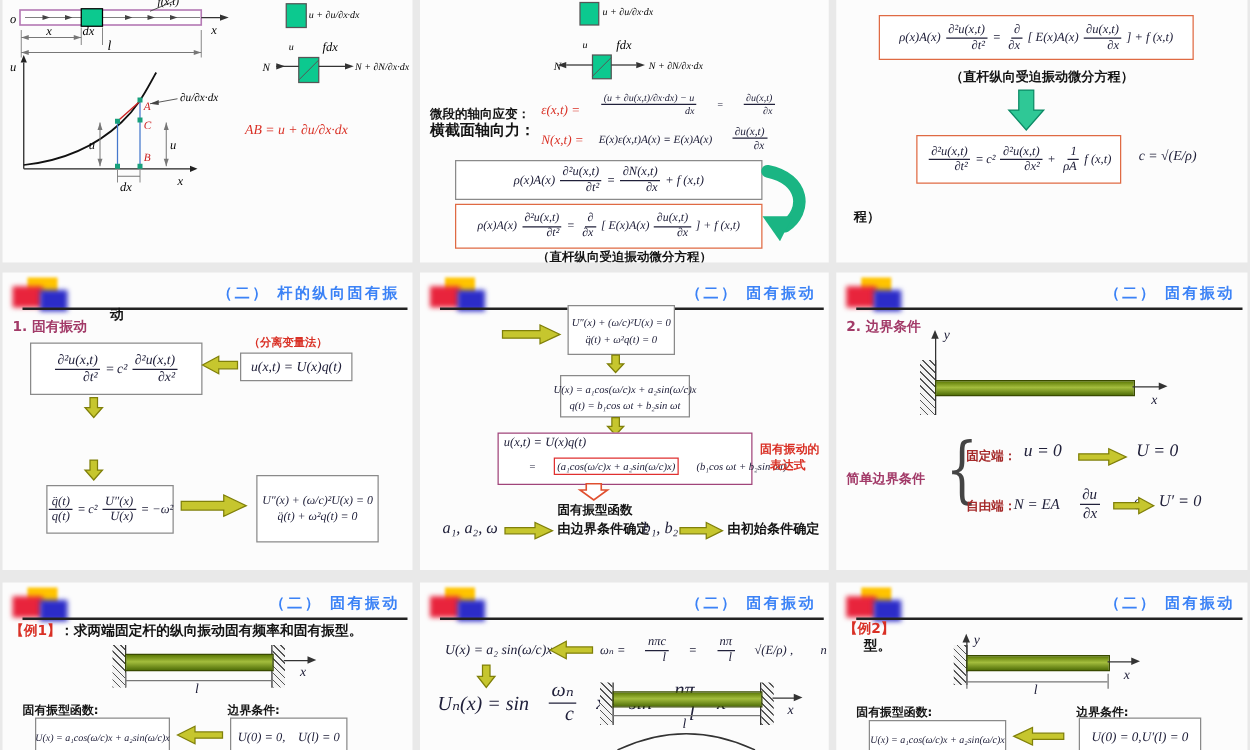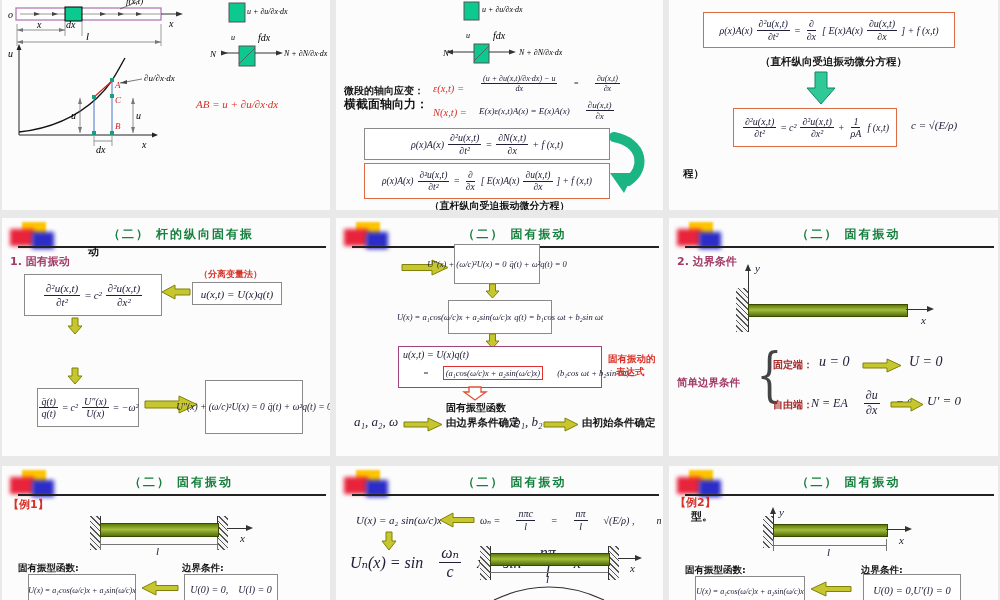--- a/index.html
+++ b/index.html
@@ -2,32 +2,32 @@
 <html><head>
 <meta charset="utf-8">
 <style>
   html,body{margin:0;padding:0}
   #stage{position:relative;width:1000px;height:600px;background:#e9e9e9;overflow:hidden;font-family:"DejaVu Sans",sans-serif}
   .sl{position:absolute;background:#fcfcfc;overflow:hidden}
   .abs{position:absolute}
   .cn{position:absolute;font-family:"DejaVu Sans",sans-serif;font-weight:bold;color:#141414;white-space:nowrap}
   .mt{position:absolute;font-family:"Liberation Serif","DejaVu Serif",serif;font-style:italic;color:#20203a;white-space:nowrap}
   .mrow{position:absolute;display:flex;align-items:center;gap:14px;font-family:"Liberation Serif","DejaVu Serif",serif;font-style:italic;color:#20203a;white-space:nowrap}
-  .fr{display:inline-flex;flex-direction:column;align-items:center;line-height:1.15;margin:0 2px;vertical-align:middle}
+  .fr{display:inline-flex;flex-direction:column;align-items:flex-end;line-height:1.15;margin:0 2px;vertical-align:middle}
   .fr .n{border-bottom:1px solid #20203a;padding:0 2px}
   .fr .d{padding:0 2px}
   .bx{position:absolute;display:flex;align-items:center;justify-content:center;gap:2px;border:1px solid #8a8a8a;background:#fff;
       font-family:"Liberation Serif","DejaVu Serif",serif;font-style:italic;color:#20203a;white-space:nowrap}
-  .bx.col{flex-direction:row;gap:3px}
+  .bx.col{flex-direction:column;gap:3px}
   .rb{border:1.6px solid #df6a43}
   .pb{border:1.5px solid #a0447a}
   .rd{color:#d93025}
   .mg{color:#a23a68}
   .dr{color:#a52a2a}
-  .ttl{position:absolute;left:40px;right:10px;top:8px;text-align:center;font-family:"DejaVu Sans",sans-serif;font-weight:bold;font-size:12px;color:#15803d;letter-spacing:2px;white-space:nowrap}
+  .ttl{position:absolute;left:40px;right:10px;top:8px;text-align:right;font-family:"DejaVu Sans",sans-serif;font-weight:bold;font-size:12px;color:#3b82f6;letter-spacing:2px;white-space:nowrap}
   .hl{position:absolute;left:16px;right:4px;top:28px;height:2px;background:#222}
   .logo{position:absolute;left:6px;top:2px;width:46px;height:30px}
   .logo i{position:absolute;display:block}
   .ly{left:14px;top:2px;width:24px;height:13px;background:#ffc400;filter:blur(1.2px)}
   .lr{left:2px;top:9px;width:24px;height:17px;background:#e8243c;filter:blur(2px)}
   .lb{left:24px;top:12px;width:22px;height:17px;background:#2c2cc8;filter:blur(2px)}
   .wall{position:absolute;background:repeating-linear-gradient(45deg,#555 0 1px,#f4f4f4 1px 4px)}
   .wl{border-right:1.5px solid #333}
   .wr{border-left:1.5px solid #333}
   .rod{position:absolute;background:linear-gradient(180deg,#5d7a06,#a3bd3d 45%,#52700a);border:1px solid #394a00}
@@ -388,20 +388,21 @@
 
   <div class="sl" style="left:2px;top:466px;width:328px;height:134px">
     <div class="logo">
         <i class="ly"></i>
         <i class="lr"></i>
         <i class="lb"></i>
       </div>
     <div class="ttl">（二）  固有振动</div>
     <div class="hl"></div>
     <div class="cn rd" style="left:6px;top:31px;font-size:11px">【例1】</div>
+    <div class="cn" style="left:46px;top:31px;font-size:11px">：求两端固定杆的纵向振动固有频率和固有振型。</div>
     <div class="wall wl" style="left:88px;top:50px;width:10px;height:34px"></div>
     <div class="wall wr" style="left:215px;top:50px;width:10px;height:34px"></div>
     <div class="rod" style="left:98px;top:57px;width:117px;height:12px"></div>
     <div class="ax" style="left:225px;top:62px;width:20px;height:1px"></div>
     <div class="abs" style="left:244px;top:59px;width:0;height:0;border-top:3.5px solid transparent;border-bottom:3.5px solid transparent;border-left:7px solid #333"></div>
     <div class="mt" style="left:238px;top:66px;font-size:11px">x</div>
     <div class="dim" style="left:98px;top:78px;width:117px"></div>
     <div class="tick" style="left:98px;top:72px;height:12px"></div>
     <div class="tick" style="left:215px;top:72px;height:12px"></div>
     <div class="mt" style="left:154px;top:79px;font-size:11px">l</div>

